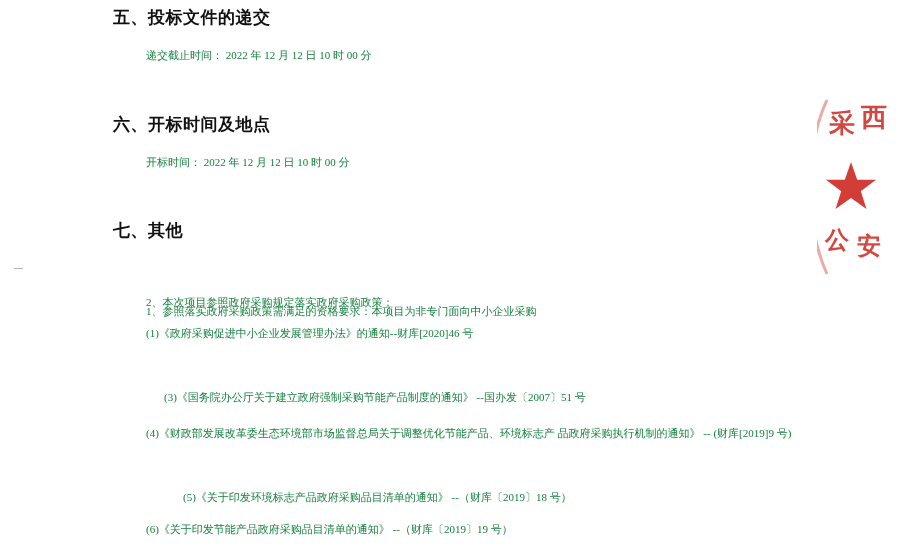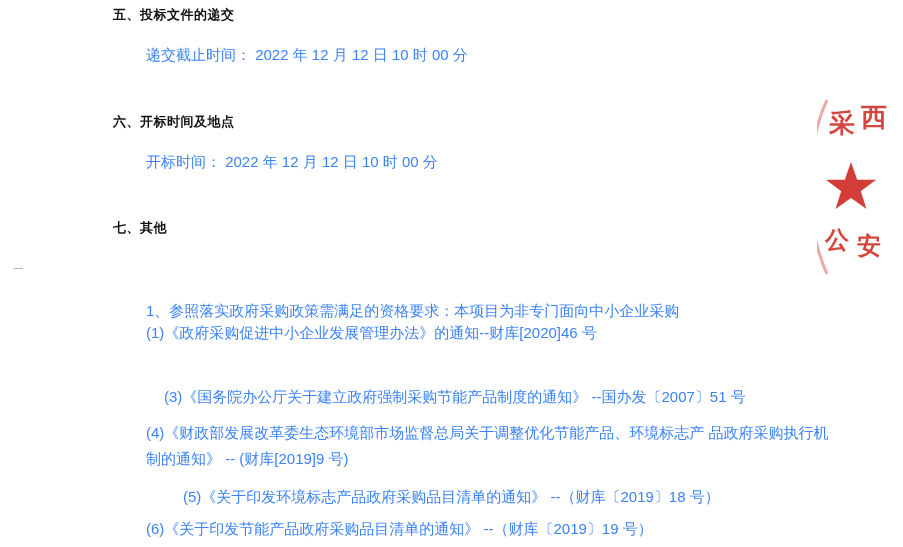--- a/index.html
+++ b/index.html
@@ -24,36 +24,36 @@
     position: absolute;
     left: 0;
     top: 0;
     width: 903px;
     height: 547px;
   }
 
   
   .heading {
     position: absolute;
-    font-size: 13px;
+    font-size: 17px;
     font-weight: bold;
     letter-spacing: 0.5px;
     color: #111;
     white-space: nowrap;
     font-family: Liberation Sans, sans-serif;
   }
 
   
   .para {
     position: absolute;
-    font-size: 15px;
+    font-size: 11px;
     line-height: 22px;
-    color: #3b82f6;
+    color: #15803d;
     white-space: nowrap;
-    font-family: Liberation Sans, sans-serif;
+    font-family: Liberation Serif, serif;
   }
   .para.wrap {
     white-space: normal;
     line-height: 26px;
   }
 
   
   .edge-tick {
     position: absolute;
     left: 14px;
@@ -96,20 +96,21 @@
 
     <div class="heading" style="left:113px; top:113px;">六、开标时间及地点</div>
 
     <div class="para" style="left:146px; top:151px;">开标时间： 2022 年 12 月 12 日 10 时 00 分</div>
 
 
     <div class="heading" style="left:113px; top:219px;">七、其他</div>
 
     <div class="para" style="left:146px; top:256px;margin-top:44px;">1、参照落实政府采购政策需满足的资格要求：本项目为非专门面向中小企业采购</div>
 
+    <div class="para" style="left:146px; top:291px;">2、本次项目参照政府采购规定落实政府采购政策：</div>
 
     <div class="para" style="left:146px; top:322px;">(1)《政府采购促进中小企业发展管理办法》的通知--财库[2020]46 号</div>
 
 
     <div class="para" style="left:164px; top:386px;">(3)《国务院办公厅关于建立政府强制采购节能产品制度的通知》 --国办发〔2007〕51 号</div>
 
     <div class="para wrap" style="left:146px; top:420px; width:690px; text-indent:0;">(4)《财政部发展改革委生态环境部市场监督总局关于调整优化节能产品、环境标志产 品政府采购执行机制的通知》 -- (财库[2019]9 号)</div>
 
     <div class="para" style="left:146px; top:486px;margin-left:37px;">(5)《关于印发环境标志产品政府采购品目清单的通知》 --（财库〔2019〕18 号）</div>
 

